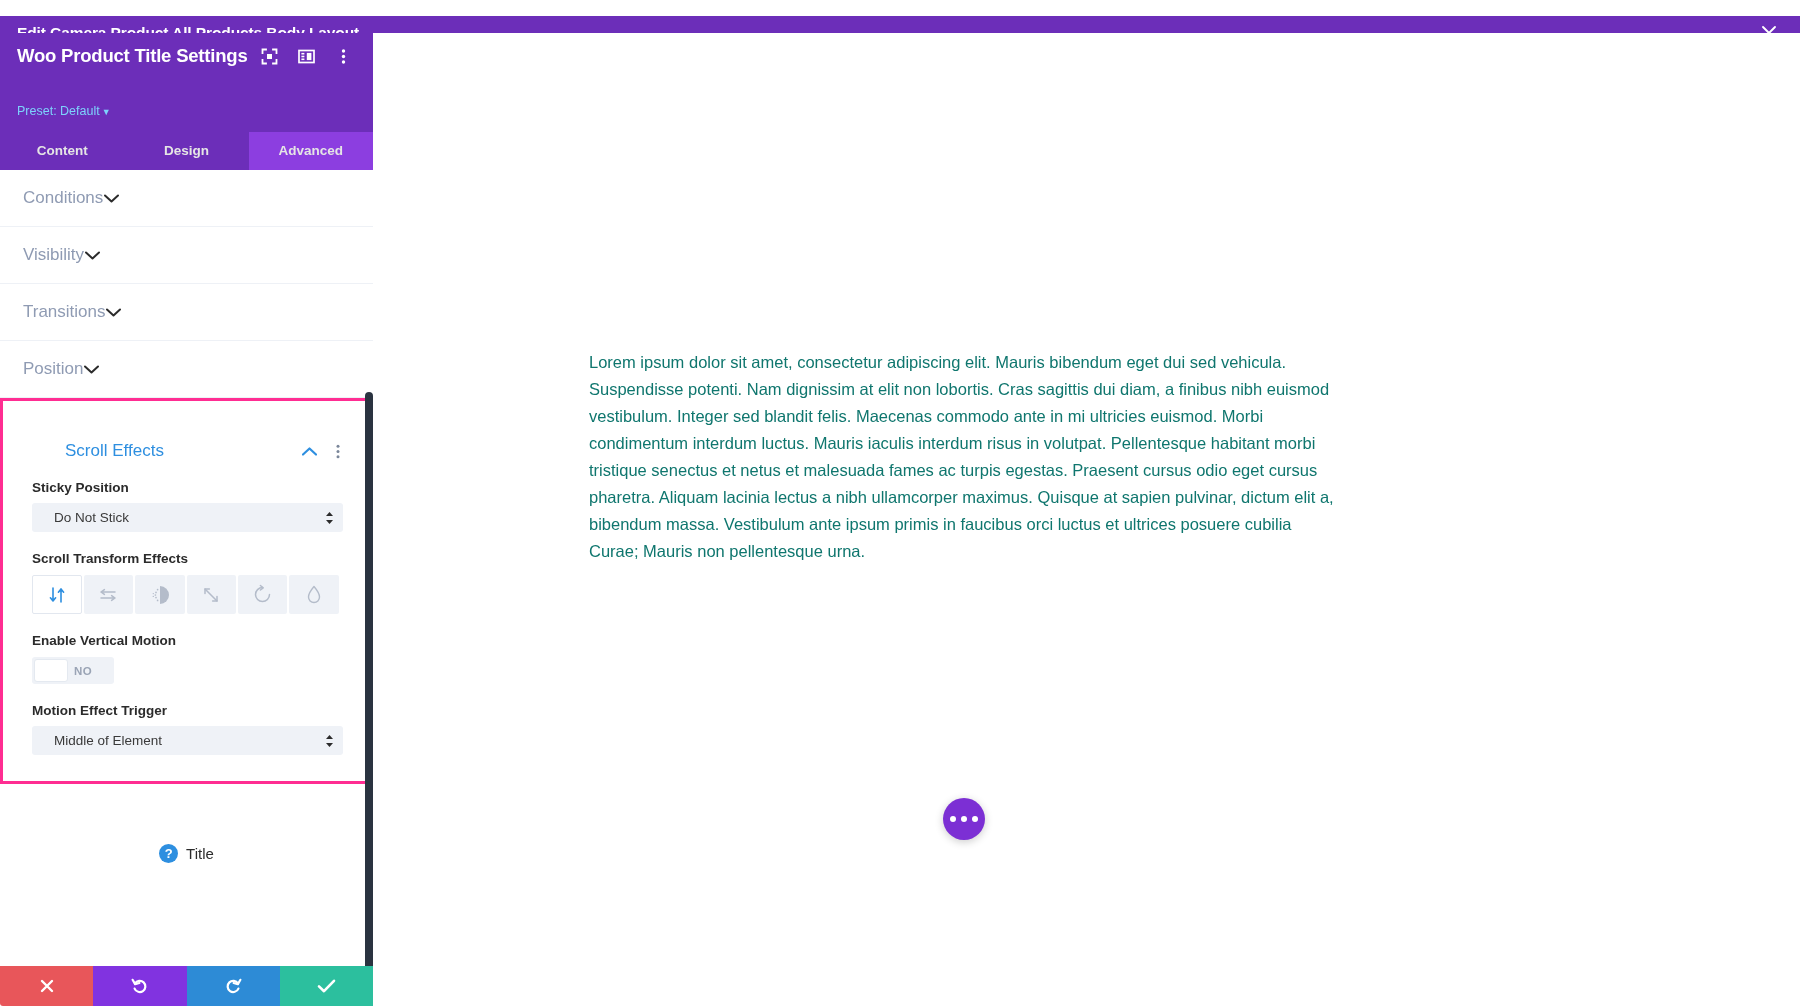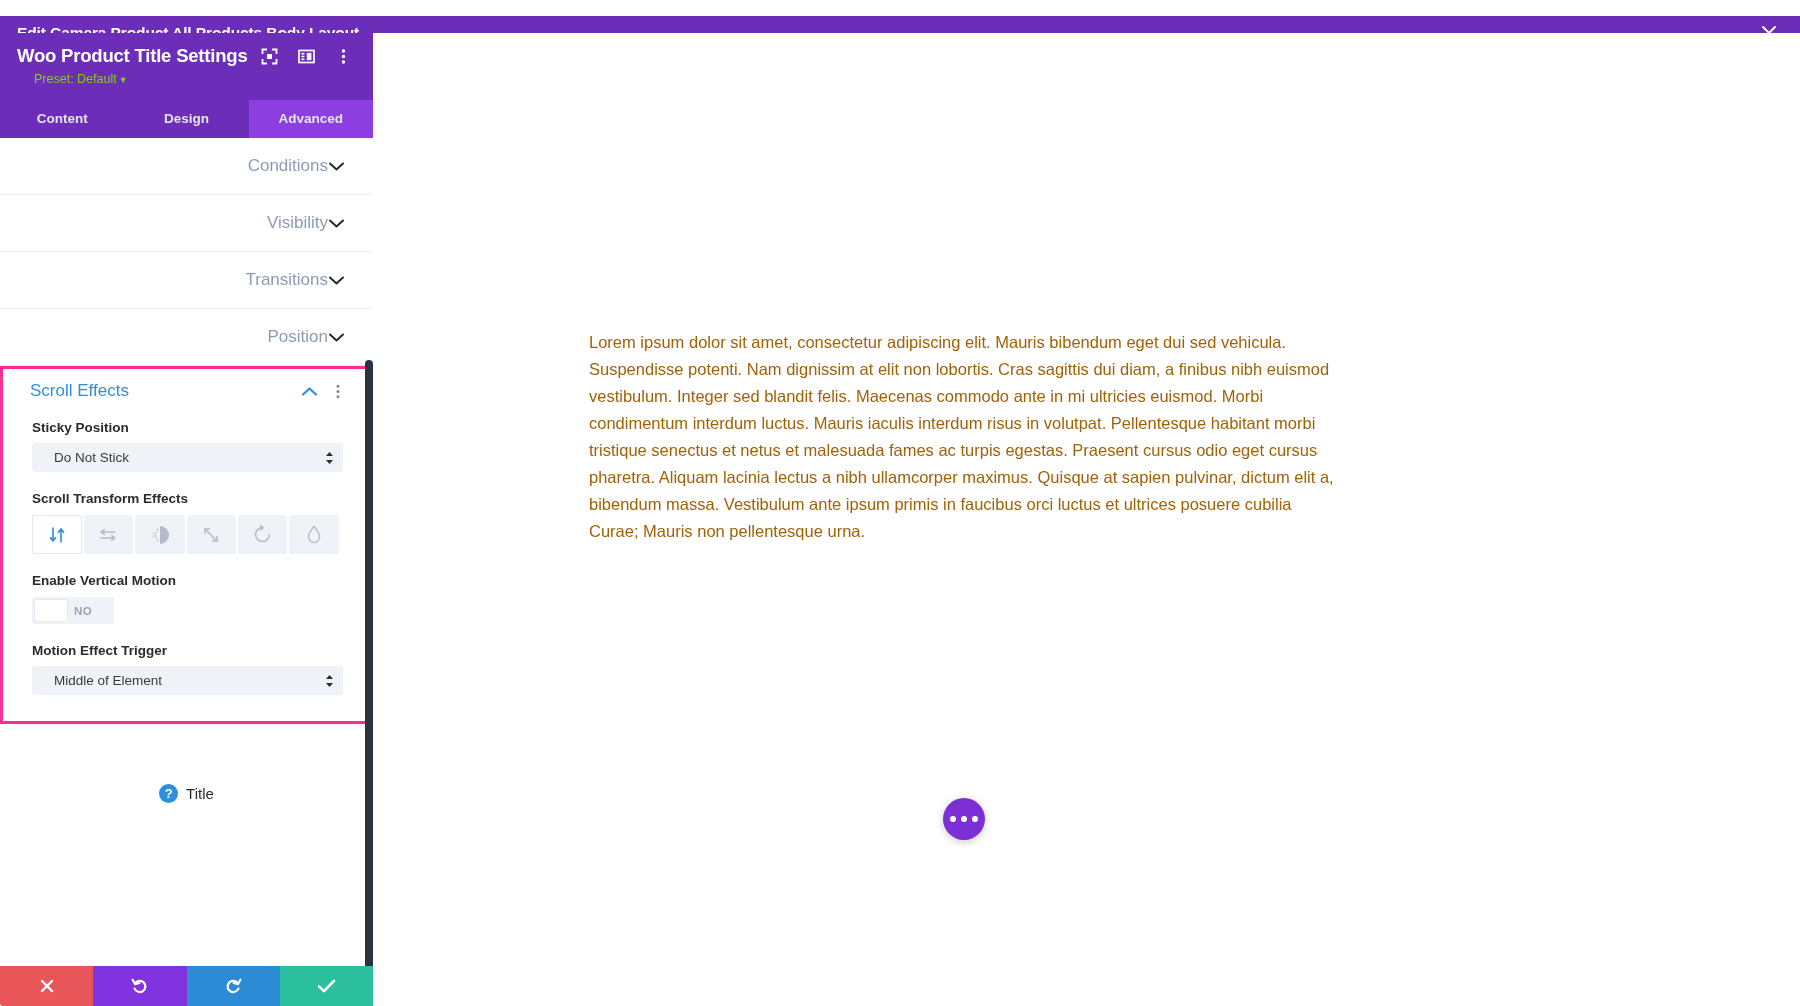--- a/index.html
+++ b/index.html
@@ -39,50 +39,50 @@
     flex: 0 0 auto;
   }
   .panel-header-row { display: flex; align-items: center; padding: 0 17px; }
   .panel-title {
     color: #ffffff; font-size: 18.5px; font-weight: bold; flex: 1 1 auto;
     letter-spacing: -0.2px;
   }
   .panel-header-icons { display: flex; align-items: center; gap: 19px; padding-right: 4px; }
   .hdr-icon { width: 18px; height: 18px; color: #ffffff; cursor: pointer;
     display: flex; align-items: center; justify-content: center; }
-  .preset { color: #84cc16; font-size: 12.5px; padding: 5px 17px 0 34px; cursor: pointer; }
+  .preset { color: #7dd3fc; font-size: 12.5px; padding: 5px 17px 0 17px; cursor: pointer; margin-top: 32px; }
   .preset .caret { font-size: 9px; margin-left: 2px; }
 
   
   .tabs { display: flex; background: #6c2eb9; flex: 0 0 auto; }
   .tab {
     flex: 1 1 0; text-align: center; color: #e5e5e5; font-size: 13.5px;
     font-weight: bold; padding: 11px 0 12px 0; cursor: pointer;
     background: #6c2eb9;
   }
   .tab.active { background: #8c3ee0; }
 
   
   .panel-body { flex: 1 1 auto; position: relative; overflow: hidden; background:#fff; }
 
   .section-row {
-    display: flex; align-items: center; justify-content: flex-end;
-    padding: 0 29px 0 38px; height: 57px;
+    display: flex; align-items: center; justify-content: flex-start;
+    padding: 0 29px 0 23px; height: 57px;
     border-bottom: 1px solid #eef1f6; cursor: pointer;
   }
   .section-title { font-size: 17px; color: #8f9bb3; font-weight: normal; }
   .chev { width: 16px; height: 16px; color: #2b2b2b; display:flex; align-items:center; justify-content:center;}
 
   
   .highlight {
     border: 3px solid #ff2d92; margin: 0; position: relative;
     background: #ffffff;
   }
   .se-head {
-    display: flex; align-items: center; padding: 12px 25px 0 27px;
+    display: flex; align-items: center; padding: 40px 25px 0 27px; margin-left: 35px;
   }
   .se-title { font-size: 17px; color: #2e8fe0; flex: 1 1 auto; }
   .se-chev-up { width: 16px; height: 16px; color: #2e8fe0; display:flex; align-items:center;justify-content:center;}
   .se-kebab { width: 14px; margin-left: 14px; color: #7a8699; display:flex;align-items:center;justify-content:center; cursor:pointer;}
 
   .field { padding: 0 29px; margin-top: 19px; }
   .field-label { font-size: 13.5px; color: #2b2b2b; font-weight: bold; margin-bottom: 8px; }
   .select {
     position: relative; background: #eff2f7; border-radius: 3px;
     height: 29px; display: flex; align-items: center; padding: 0 26px 0 22px;
@@ -146,21 +146,21 @@
   .preview {
     position: absolute; top: 33px; left: 373px; width: 1427px; height: 973px;
     background: #ffffff; overflow: hidden;
   }
   .preview-inner { padding: 250px 0 0 216px; max-width: 900px; }
   .product-title {
     font-size: 51px; font-weight: bold; letter-spacing: 6px;
     color: #0d0d0d; line-height: 1.1;
   }
   .product-body {
-    margin-top: 46px; font-size: 16.5px; line-height: 1.64; color: #a16207;
+    margin-top: 66px; font-size: 16.5px; line-height: 1.64; color: #0f766e;
     width: 746px;
   }
   .fab {
     position: absolute; left: 570px; top: 765px;
     width: 42px; height: 42px; border-radius: 50%; background: #7c2fd4;
     display: flex; align-items: center; justify-content: center; gap: 5px;
     box-shadow: 0 2px 8px rgba(0,0,0,.2); cursor: pointer;
   }
   .fab span { width: 6px; height: 6px; border-radius: 50%; background: #fff; display:block;}
 </style>

